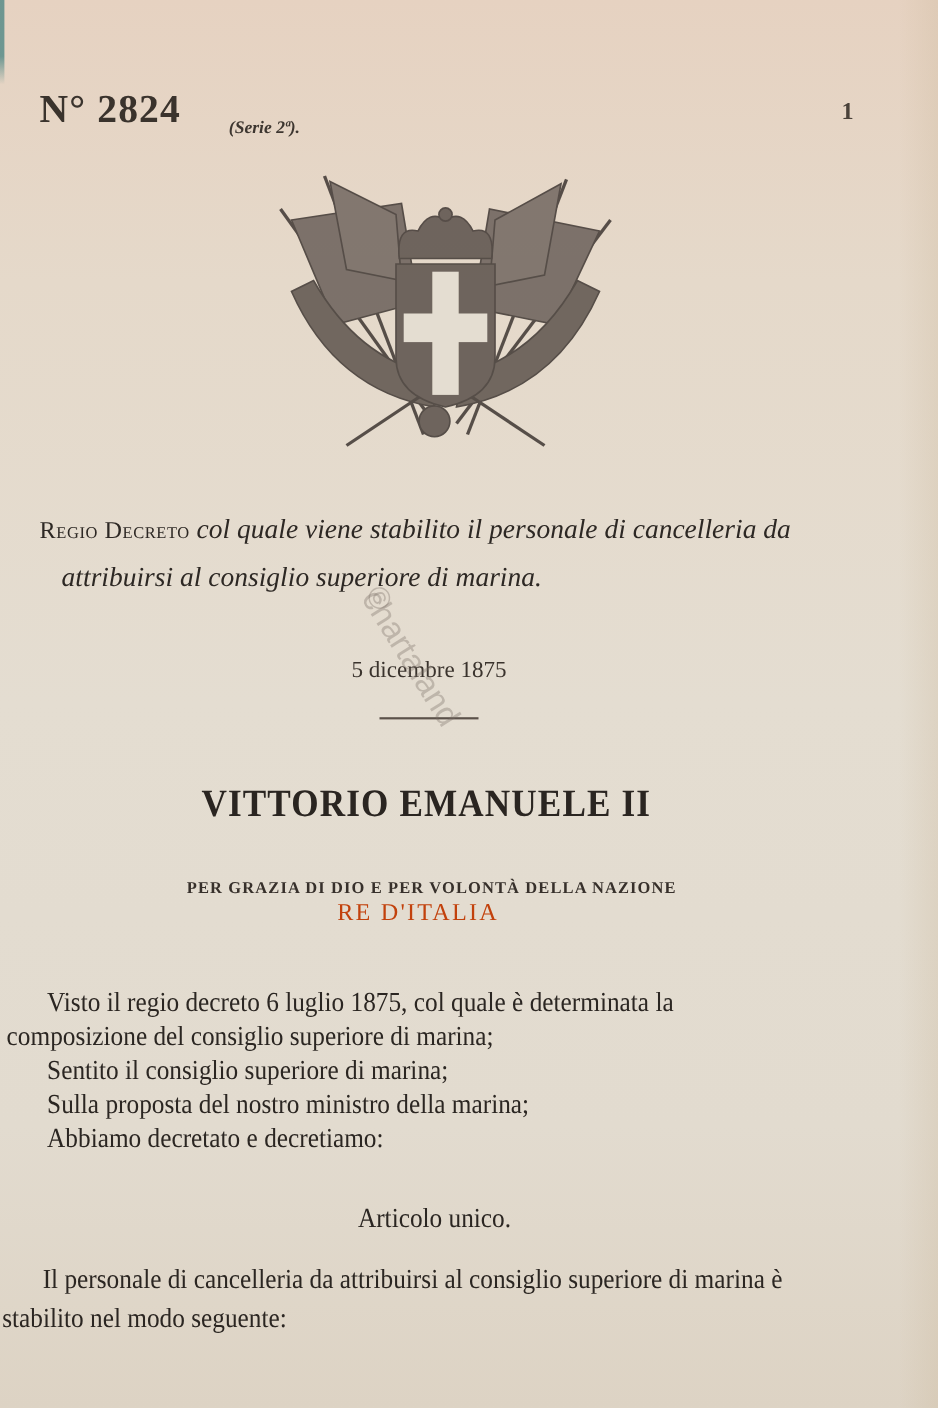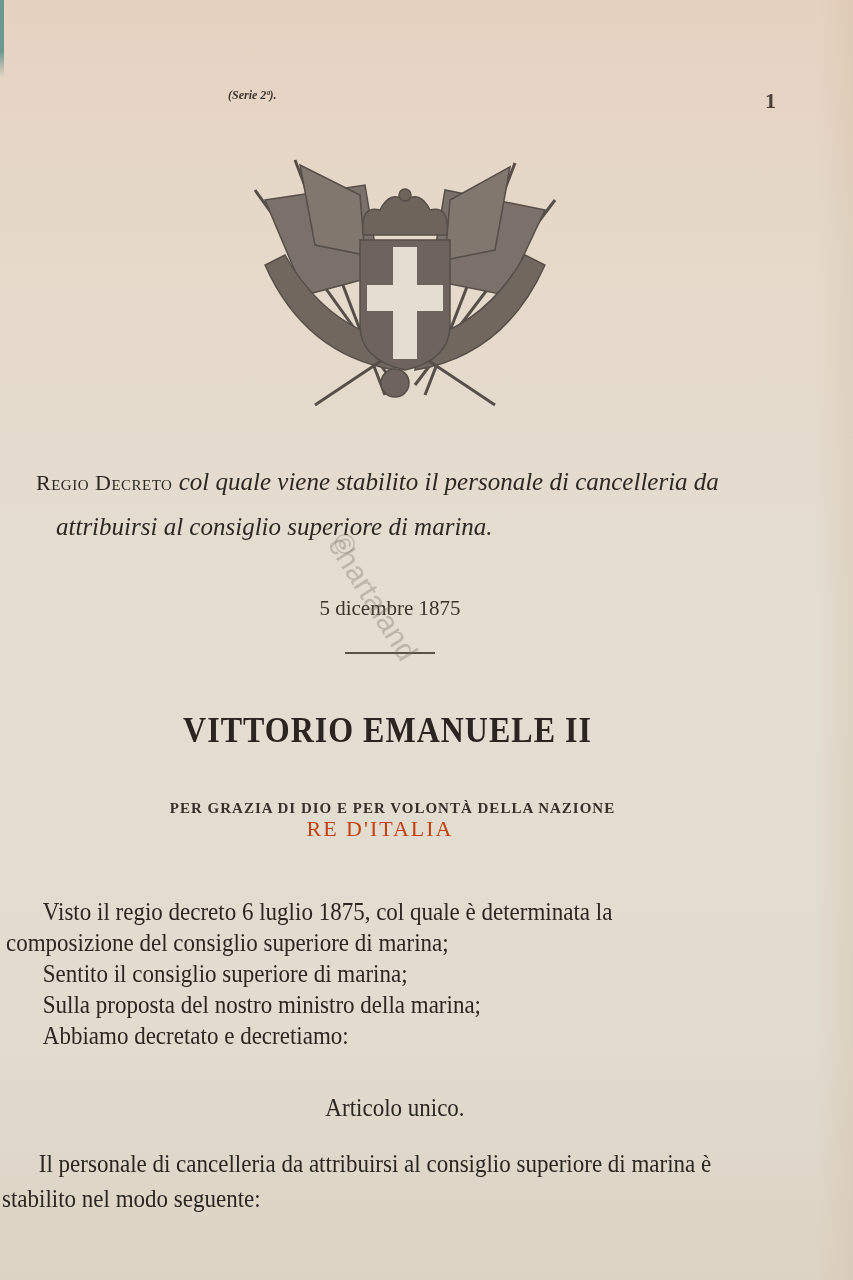--- a/index.html
+++ b/index.html
@@ -19,22 +19,22 @@
       opacity: 0.7;
     }
     .header {
       position: absolute; top: 78px; left: 36px; width: 740px; height: 50px;
     }
     .decree-number {
       position: absolute; left: 0; top: 0;
       font-size: 36px; font-weight: bold; letter-spacing: 1px; color: #3a332d;
     }
     .series {
-      position: absolute; left: 172px; top: 10px;
-      font-size: 12px; font-style: italic; font-weight: bold; color: #3d3630; margin-left: 20px;
+      position: absolute; left: 172px; top: 30px;
+      font-size: 16px; font-style: italic; font-weight: bold; color: #3d3630;
     }
     .page-number {
       position: absolute; right: 0; top: 10px;
       font-size: 22px; font-weight: bold; color: #4a423a;
     }
     .emblem {
       position: absolute; left: 245px; top: 155px; width: 320px; height: 265px;
     }
     .title-block {
       position: absolute; left: 36px; top: 460px; width: 735px;
@@ -96,20 +96,21 @@
       transform: rotate(70deg);
     }
   </style>
 </head>
 <body>
 
 <div class="paper-edge-left"></div>
 <div class="paper-edge-right"></div>
 
 <div class="header">
+  <span class="decree-number">N° 2824</span>
   <span class="series">(Serie 2ª).</span>
   <span class="page-number">1</span>
 </div>
 
 <div class="emblem">
   <svg width="320" height="265" viewBox="0 0 320 265">
     <g fill="#5a504a" stroke="#3e3632" stroke-width="1.5" opacity="0.85">
 
       <line x1="10" y1="35" x2="150" y2="230" stroke-width="3"></line>
       <line x1="50" y1="5" x2="140" y2="240" stroke-width="3"></line>

